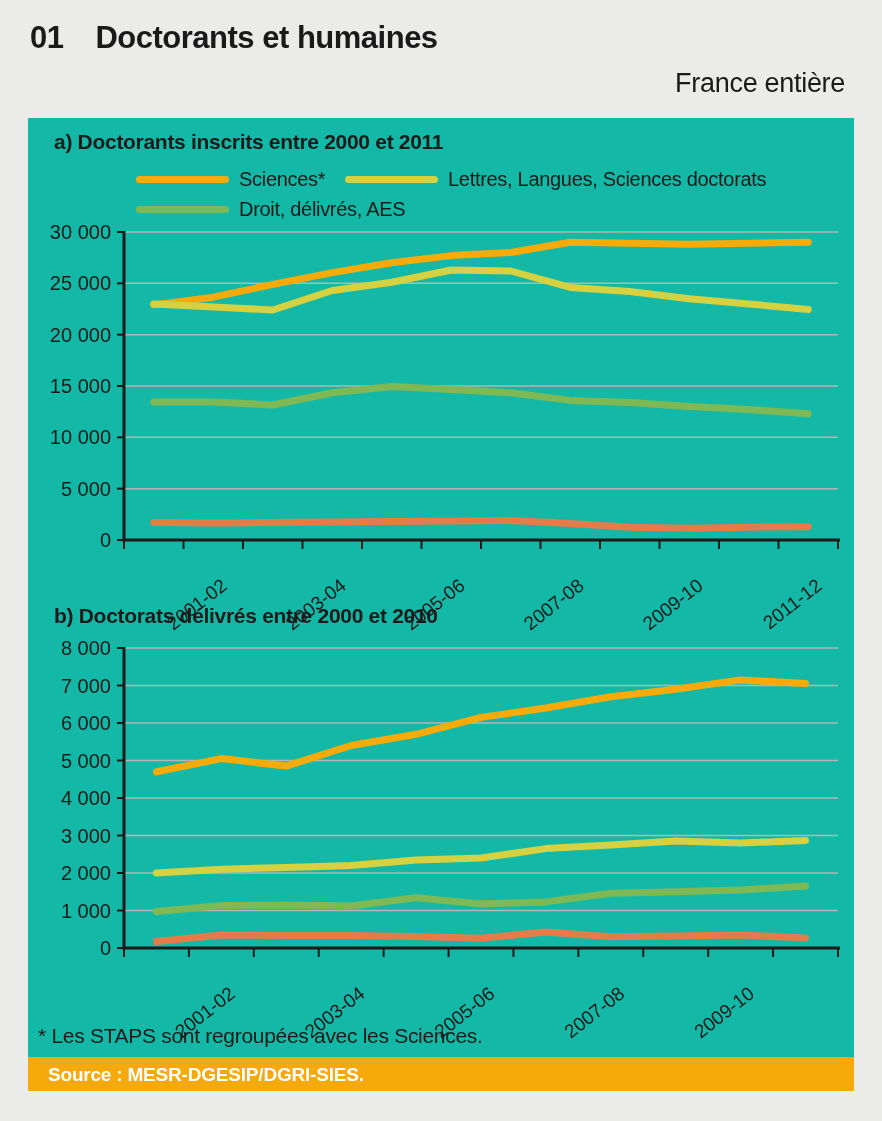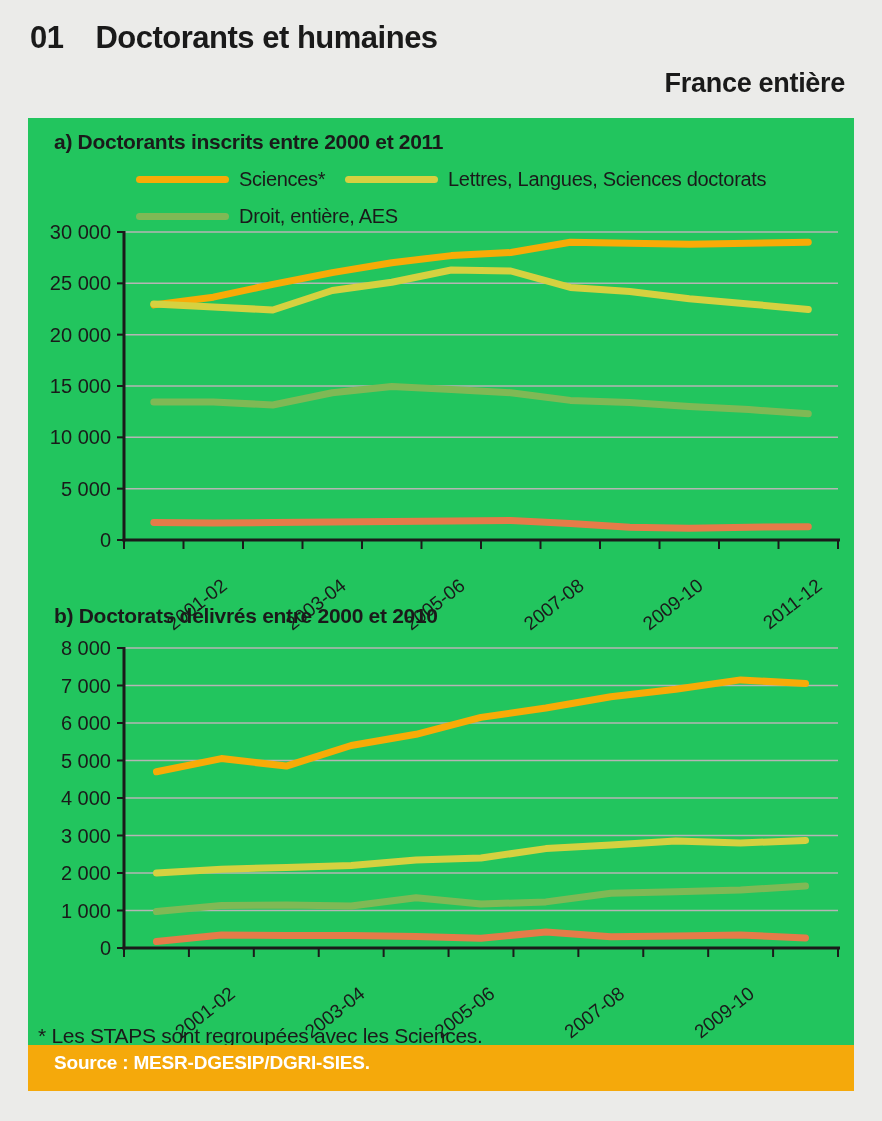--- a/index.html
+++ b/index.html
@@ -12,63 +12,63 @@
     overflow: hidden;
   }
   .page-header-title {
     position: absolute; left: 30px; top: 20px;
     font-size: 31px; font-weight: bold; margin: 0;
     letter-spacing: -0.5px;
   }
   .page-number { margin-right: 32px; }
   .region-label {
     position: absolute; top: 68px; right: 37px;
-    font-size: 27px; letter-spacing: -0.3px; font-weight: bold;
+    font-size: 27px; letter-spacing: -0.3px;
   }
   .panel {
     position: absolute; left: 28px; top: 118px;
     width: 826px; height: 973px;
-    background: #22c55e;
+    background: #14b8a6;
   }
   .chart-title {
     position: absolute; left: 26px;
     font-weight: bold; font-size: 21px;
     letter-spacing: -0.3px;
     white-space: nowrap;
   }
   #title-a { top: 12px; }
   #title-b { top: 486px; }
   .legend {
     position: absolute; left: 108px; top: 50px;
     display: grid;
     grid-template-columns: 209px auto;
-    row-gap: 14px;
+    row-gap: 7px;
   }
   .legend-item { display: flex; align-items: center; }
   .legend-swatch {
     width: 93px; height: 7px; border-radius: 4px;
     flex: 0 0 auto;
   }
   .legend-label {
     margin-left: 10px; font-size: 20px;
     letter-spacing: -0.3px; white-space: nowrap;
   }
   svg.chart { position: absolute; left: 0; overflow: visible; }
   #chart-a { top: 104px; }
   #chart-b { top: 520px; }
   svg text { font-family: "Liberation Sans", sans-serif; }
   .footnote {
     position: absolute; left: 10px; top: 906px;
     font-size: 21px; letter-spacing: -0.3px;
   }
   .source-bar {
     position: absolute; left: 0; bottom: 0;
-    width: 100%; height: 46px; line-height: 36px;
+    width: 100%; height: 34px; line-height: 36px;
     color: #FFFFFF; font-weight: bold; font-size: 19px;
-    padding-left: 26px; box-sizing: border-box;
+    padding-left: 20px; box-sizing: border-box;
     letter-spacing: -0.2px;
   }
 </style>
 </head>
 <body style="background: rgb(235, 235, 233);">
 
 <h1 class="page-header-title">
   <span class="page-number">01</span><span>Doctorants et humaines</span>
 </h1>
 
@@ -82,21 +82,21 @@
       <div class="legend-item">
         <span class="legend-swatch" style="background: rgb(248, 171, 7);"></span>
         <span class="legend-label">Sciences*</span>
       </div>
       <div class="legend-item">
         <span class="legend-swatch" style="background: rgb(213, 209, 64);"></span>
         <span class="legend-label">Lettres, Langues, Sciences doctorats</span>
       </div>
       <div class="legend-item">
         <span class="legend-swatch" style="background: rgb(127, 185, 85);"></span>
-        <span class="legend-label">Droit, entière, AES</span>
+        <span class="legend-label">Droit, délivrés, AES</span>
       </div>
     </div>
 
   <svg class="chart" id="chart-a" width="826" height="383">
       <line x1="89" y1="318" x2="96" y2="318" stroke="#1A1A1A" stroke-width="2"></line>
       <text x="83" y="318" text-anchor="end" dy="0.35em" font-size="20" fill="#1A1A1A">0</text>
       <line x1="96" y1="266.6666666666667" x2="810" y2="266.6666666666667" stroke="#B5B5B5" stroke-width="1.5"></line>
       <line x1="89" y1="266.6666666666667" x2="96" y2="266.6666666666667" stroke="#1A1A1A" stroke-width="2"></line>
       <text x="83" y="266.6666666666667" text-anchor="end" dy="0.35em" font-size="20" fill="#1A1A1A">5&nbsp;000</text>
       <line x1="96" y1="215.33333333333334" x2="810" y2="215.33333333333334" stroke="#B5B5B5" stroke-width="1.5"></line>

